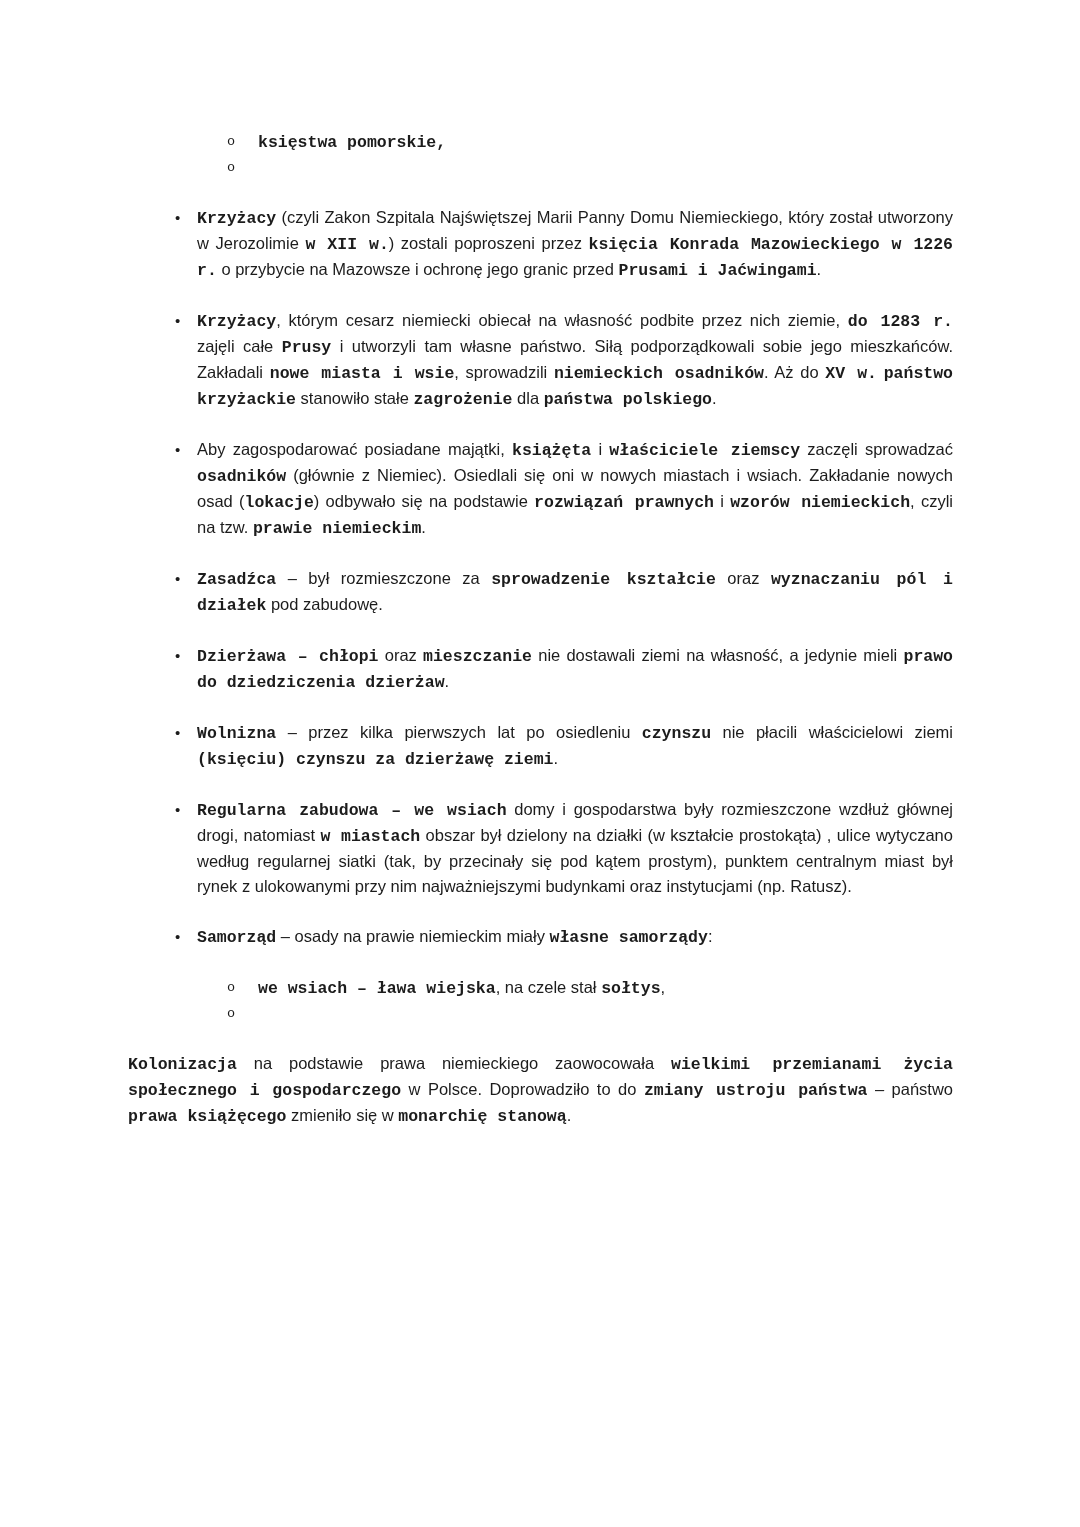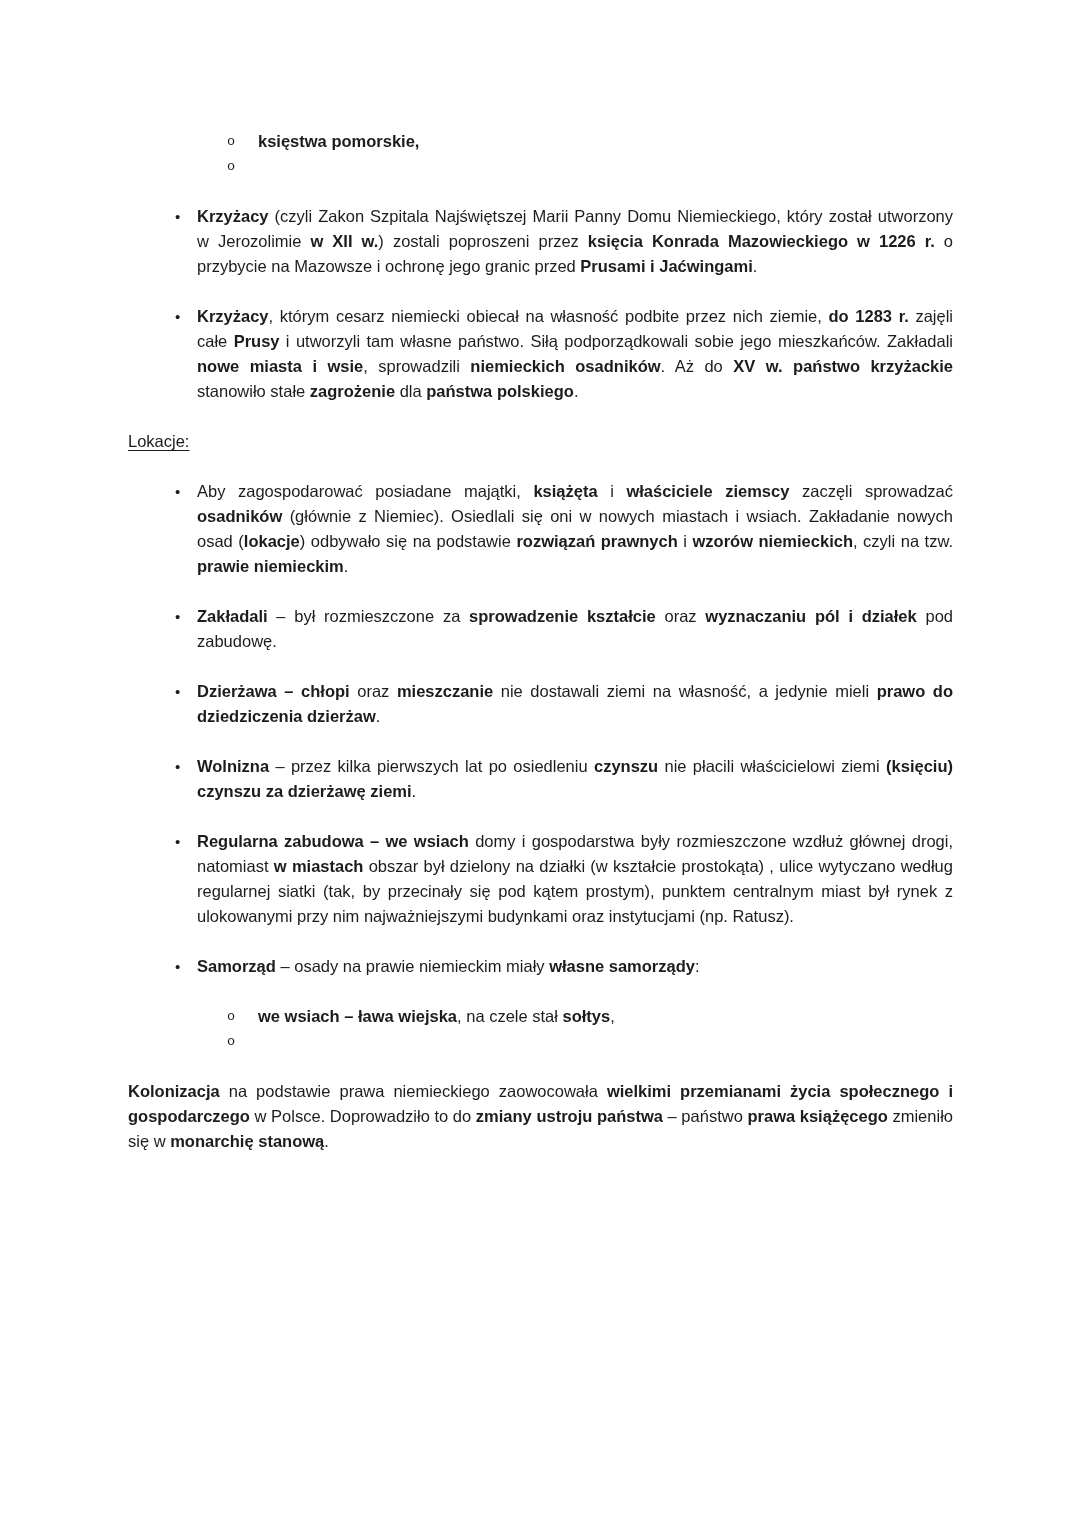--- a/index.html
+++ b/index.html
@@ -21,21 +21,21 @@
   .block.tight { margin-bottom: 0; }
   .marker { flex: none; line-height: 25px; }
   .m1 { margin-left: 47px; width: 22px; font-size: 15px; }
   .m2 {
     margin-left: 99px; width: 31px;
     font-family: "Liberation Mono", monospace;
     font-size: 13.5px;
   }
   .runs { flex: 1 1 auto; text-align: justify; }
   .heading .runs, .paragraph .runs { text-align: justify; }
-  .b { font-weight: 700; }
+  .b { font-weight: 700; font-family: Liberation Mono, monospace; }
   .u { text-decoration: underline; text-underline-offset: 3px; }
 </style>
 </head>
 <body>
 
 <div class="page">
   <div id="doc">
       <div class="block sub_bullet tight">
         <span class="marker m2">o</span>
         <div class="runs"><span class="b">księstwa pomorskie,</span></div>
@@ -44,30 +44,27 @@
         <span class="marker m2">o</span>
       </div>
       <div class="block bullet">
         <span class="marker m1">•</span>
         <div class="runs"><span class="b">Krzyżacy</span><span> (czyli Zakon Szpitala Najświętszej Marii Panny Domu Niemieckiego, który został utworzony w Jerozolimie </span><span class="b">w XII w.</span><span>) zostali poproszeni przez </span><span class="b">księcia Konrada Mazowieckiego w 1226 r.</span><span> o przybycie na Mazowsze i ochronę jego granic przed </span><span class="b">Prusami i Jaćwingami</span><span>.</span></div>
       </div>
       <div class="block bullet">
         <span class="marker m1">•</span>
         <div class="runs"><span class="b">Krzyżacy</span><span>, którym cesarz niemiecki obiecał na własność podbite przez nich ziemie, </span><span class="b">do 1283 r.</span><span> zajęli całe </span><span class="b">Prusy</span><span> i utworzyli tam własne państwo. Siłą podporządkowali sobie jego mieszkańców. Zakładali </span><span class="b">nowe miasta i wsie</span><span>, sprowadzili </span><span class="b">niemieckich osadników</span><span>. Aż do </span><span class="b">XV w.</span><span> </span><span class="b">państwo krzyżackie</span><span> stanowiło stałe </span><span class="b">zagrożenie</span><span> dla </span><span class="b">państwa polskiego</span><span>.</span></div>
       </div>
-      <div class="block heading">
-        <div class="runs"><span class="u">Lokacje:</span></div>
-      </div>
       <div class="block bullet">
         <span class="marker m1">•</span>
         <div class="runs"><span>Aby zagospodarować posiadane majątki, </span><span class="b">książęta</span><span> i </span><span class="b">właściciele ziemscy</span><span> zaczęli sprowadzać </span><span class="b">osadników</span><span> (głównie z Niemiec). Osiedlali się oni w nowych miastach i wsiach. Zakładanie nowych osad (</span><span class="b">lokacje</span><span>) odbywało się na podstawie </span><span class="b">rozwiązań prawnych</span><span> i </span><span class="b">wzorów niemieckich</span><span>, czyli na tzw. </span><span class="b">prawie niemieckim</span><span>.</span></div>
       </div>
       <div class="block bullet">
         <span class="marker m1">•</span>
-        <div class="runs"><span class="b">Zakładali</span><span> – był rozmieszczone za </span><span class="b">sprowadzenie kształcie</span><span> oraz </span><span class="b">wyznaczaniu pól i działek</span><span> pod zabudowę.</span></div>
+        <div class="runs"><span class="b">Zasadźca</span><span> – był rozmieszczone za </span><span class="b">sprowadzenie kształcie</span><span> oraz </span><span class="b">wyznaczaniu pól i działek</span><span> pod zabudowę.</span></div>
       </div>
       <div class="block bullet">
         <span class="marker m1">•</span>
         <div class="runs"><span class="b">Dzierżawa – chłopi</span><span> oraz </span><span class="b">mieszczanie</span><span> nie dostawali ziemi na własność, a jedynie mieli </span><span class="b">prawo do dziedziczenia dzierżaw</span><span>.</span></div>
       </div>
       <div class="block bullet">
         <span class="marker m1">•</span>
         <div class="runs"><span class="b">Wolnizna</span><span> – przez kilka pierwszych lat po osiedleniu </span><span class="b">czynszu</span><span> nie płacili właścicielowi ziemi </span><span class="b">(księciu) czynszu za dzierżawę ziemi</span><span>.</span></div>
       </div>
       <div class="block bullet">

